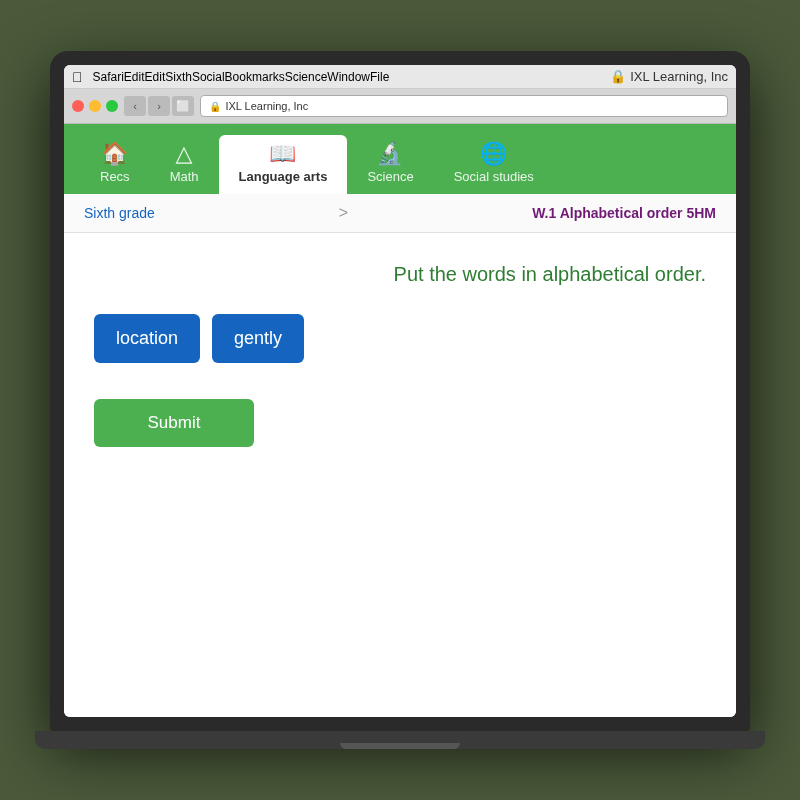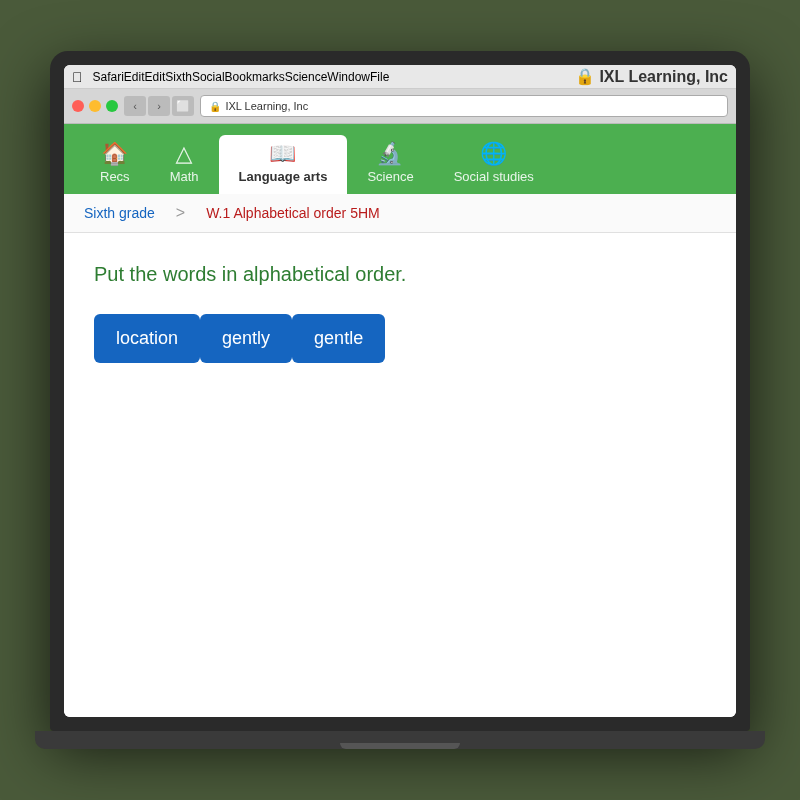--- a/index.html
+++ b/index.html
@@ -53,23 +53,22 @@
       margin-right: 10px;
     }
 
     .menu-item {
       font-size: 12px;
       font-weight: 500;
     }
 
     .menu-right {
       margin-left: auto;
-      font-size: 16px;
+      font-size: 13px;
       color: #333;
-      font-weight: bold;
     }
 
     
     .browser-chrome {
       background: #d6d6d6;
       padding: 6px 8px;
       display: flex;
       align-items: center;
       gap: 6px;
       border-bottom: 1px solid #bbb;
@@ -166,59 +165,62 @@
       color: #1565c0;
     }
 
     
     .breadcrumb {
       padding: 10px 20px;
       font-size: 14px;
       color: #555;
       display: flex;
       align-items: center;
-      gap: 21px;
+      gap: 6px;
       border-bottom: 1px solid #e0e0e0;
       flex-shrink: 0;
       background: #fafafa;
+      justify-content: space-between;
     }
 
     .breadcrumb-link {
       color: #1565c0;
       cursor: pointer;
       text-decoration: none;
     }
 
     .breadcrumb-sep {
       color: #999;
       font-size: 16px;
     }
 
     .breadcrumb-current {
-      color: #b91c1c;
-      font-weight: 400;
+      color: #701a75;
+      font-weight: 700;
     }
 
     
     .content {
       flex: 1;
       padding: 30px 30px;
       background: #fff;
     }
 
     .question-text {
       color: #2e7d32;
       font-size: 20px;
       font-weight: 500;
       margin-bottom: 28px;
+      text-align: right;
     }
 
     .words-container {
       display: flex;
       flex-wrap: wrap;
+      gap: 12px;
       margin-bottom: 36px;
     }
 
     .word-btn {
       background: #1565c0;
       color: #fff;
       border: none;
       border-radius: 6px;
       padding: 14px 22px;
       font-size: 18px;
@@ -330,21 +332,21 @@
         <span class="breadcrumb-sep">&gt;</span>
         <span class="breadcrumb-current">W.1 Alphabetical order  5HM</span>
       </div>
 
       <div class="content">
         <div class="question-text">Put the words in alphabetical order.</div>
 
         <div class="words-container">
           <button class="word-btn">location</button>
           <button class="word-btn">gently</button>
-          <button class="word-btn">gentle</button>
-        </div>
-
+        </div>
+
+        <button class="submit-btn">Submit</button>
       </div>
 
     </div>
   </div>
   <div class="laptop-base"></div>
 </div>
 
 </body></html>

